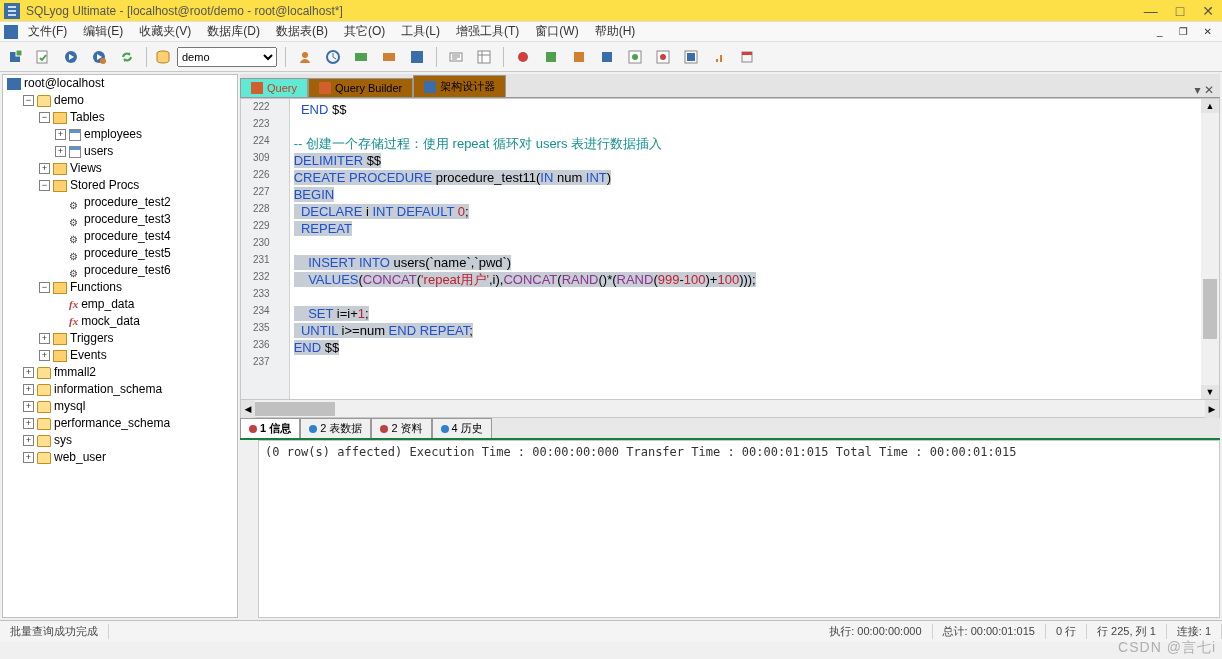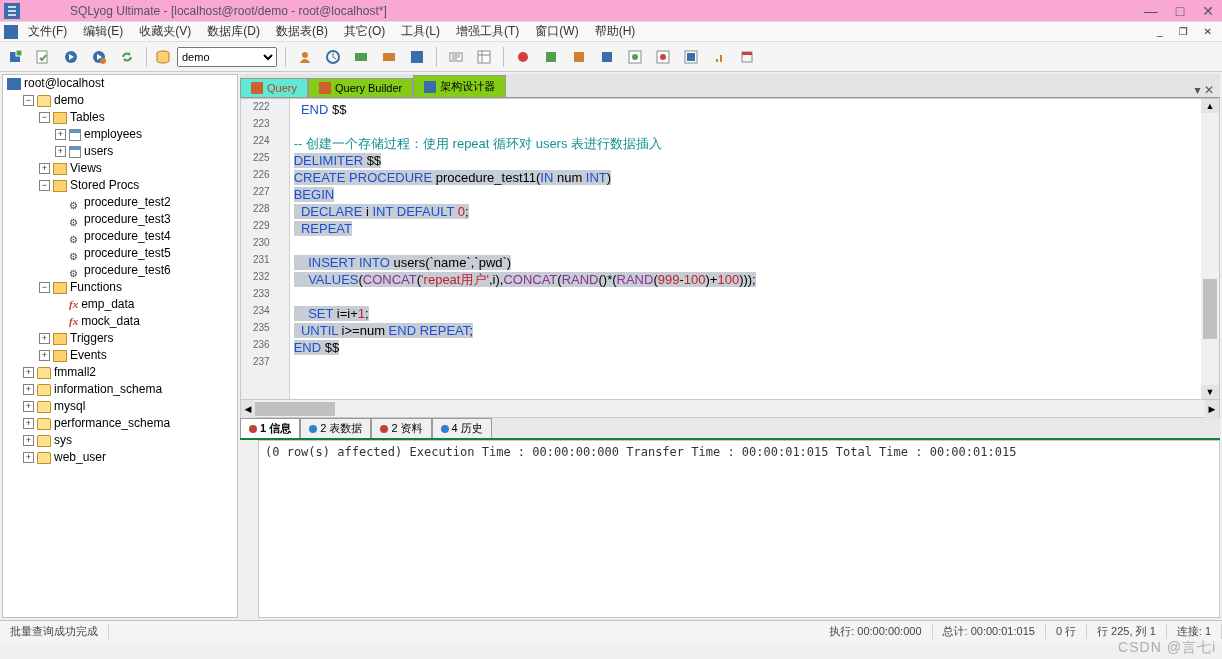--- a/index.html
+++ b/index.html
@@ -1,19 +1,19 @@
 <!DOCTYPE html>
 <html><head>
 <meta charset="utf-8">
 <style>
 * { margin:0; padding:0; box-sizing:border-box; font-family:"Microsoft YaHei",Tahoma,sans-serif; }
 body { width:1222px; height:659px; background:#f0f0f0; overflow:hidden; font-size:12px; position:relative; }
 
 
-.titlebar { height:22px; background:#f9a8d4; display:flex; align-items:center; padding:0 4px; border-bottom:1px solid #e0e0e0;gap:44px; }
+.titlebar { height:22px; background:#fde047; display:flex; align-items:center; padding:0 4px; border-bottom:1px solid #e0e0e0; }
 .titlebar .app-icon { width:16px; height:16px; margin-right:6px; }
 .titlebar .title { color:#555; font-size:12px; flex:1; }
 .win-btns { display:flex; gap:18px; margin-right:4px; }
 .win-btns span { color:#555; font-size:14px; cursor:pointer; }
 
 
 .menubar { height:20px; background:#f8f8f8; display:flex; align-items:center; padding:0 4px; gap:4px; border-bottom:1px solid #e0e0e0; }
 .menubar span { color:#333; font-size:12px; padding:2px 6px; cursor:pointer; }
 .menubar .mdi { margin-left:auto; display:flex; gap:4px; }
 .menubar .mdi span { font-size:10px; }
@@ -42,21 +42,21 @@
  linear-gradient(#5a95d0,#5a95d0) 0 0/100% 3px no-repeat,
  linear-gradient(#fff,#fff); border:1px solid #888; }
 .proc-icon { width:12px; height:12px; display:inline-block; font-size:10px; color:#444; }
 .proc-icon::before { content:"⚙"; }
 .fn-icon { font-style:italic; font-family:serif; color:#c04040; font-size:11px; font-weight:bold; }
 .conn-icon { width:14px; height:12px; background:#3a6eaa; display:inline-block; }
 
 
 .editor-area { flex:1; display:flex; flex-direction:column; margin:2px 2px 2px 0; }
 .edit-tabs { height:24px; background:#e4e4e4; display:flex; align-items:flex-end; border-bottom:1px solid #999; position:relative; }
-.edit-tabs .tab { padding:3px 10px; font-size:11px; background:#84cc16; border:1px solid #999; border-bottom:none; margin-right:0; display:flex; align-items:center; gap:4px; cursor:pointer; }
+.edit-tabs .tab { padding:3px 10px; font-size:11px; background:#a16207; border:1px solid #999; border-bottom:none; margin-right:0; display:flex; align-items:center; gap:4px; cursor:pointer; }
 .edit-tabs .tab.active { background:#5eead4; font-weight:normal; color:#c04020; }
 .edit-tabs .tab .ticon { width:12px; height:12px; }
 .edit-tabs .x { margin-left:auto; padding:0 6px; font-size:12px; color:#555; }
 .edit-hint { background:#fff; font-size:11px; color:#444; padding:3px 6px; border-bottom:1px solid #ddd; }
 
 .code-wrap { flex:1; display:flex; background:#fff; border:1px solid #c8c8c8; overflow:auto; position:relative; min-height:0; }
 .gutter { background:#eef0f2; color:#666; font-family:Consolas,monospace; font-size:10px; text-align:right; padding:2px 19px 2px 12px; border-right:1px solid #d0d0d0; user-select:none; }
 .gutter div { height:17px; }
 .code { font-family:Consolas,monospace; font-size:13px; padding:2px 4px; line-height:17px; white-space:pre; flex:1; }
 .code .ln { height:17px; display:block; }
@@ -457,21 +457,21 @@
           </svg>
           <span>架构设计器</span>
         </div>
         <span class="x">▾ ✕</span>
     </div>
     <div class="code-wrap">
       <div class="gutter" id="gutter">
           <div>222</div>
           <div>223</div>
           <div>224</div>
-          <div>225</div>
+          <div>309</div>
           <div>226</div>
           <div>227</div>
           <div>228</div>
           <div>229</div>
           <div>230</div>
           <div>231</div>
           <div>232</div>
           <div>233</div>
           <div>234</div>
           <div>235</div>

